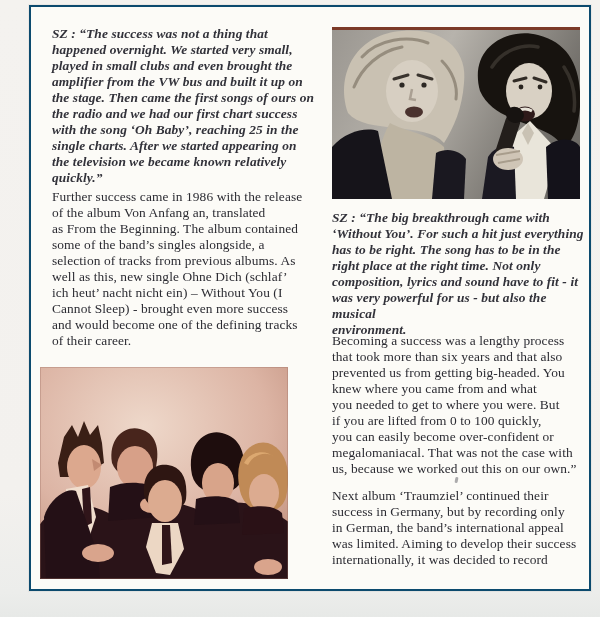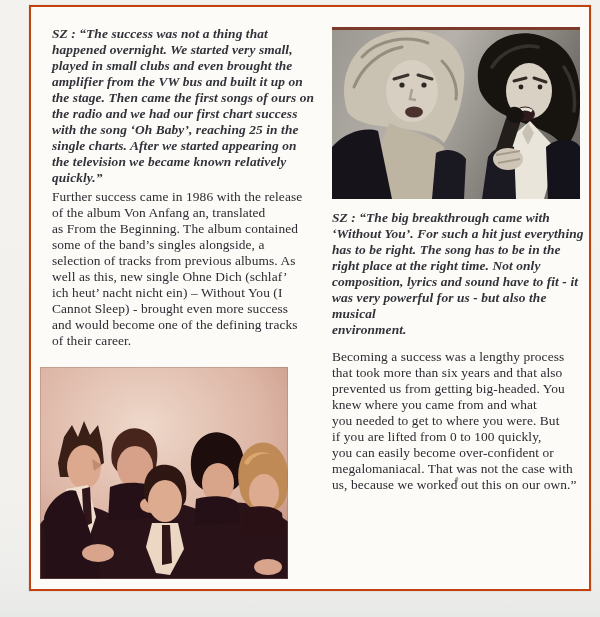--- a/index.html
+++ b/index.html
@@ -3,21 +3,21 @@
 <meta charset="utf-8">
 <style>
   html,body{margin:0;padding:0;}
   body{
     width:600px;height:617px;position:relative;overflow:hidden;
     background:linear-gradient(180deg,#f4f2ef 0%,#f3f1ee 80%,#ecedeb 96%,#e7e9e7 100%);
     font-family:"Liberation Serif","DejaVu Serif",serif;
   }
   .frame{
     position:absolute;left:29px;top:5px;width:558px;height:582px;
-    border:2px solid #c2410c;background:#fcfbf7;
+    border:2px solid #0c4a6e;background:#fcfbf7;
     box-shadow:0 0 0 1px rgba(0,0,0,0.04);
   }
   .txt{
     position:absolute;margin:0;color:#2b2b32;
     font-size:13.4px;line-height:16px;white-space:pre-line;
     letter-spacing:0.1px;
   }
   .quote{font-style:italic;font-weight:600;color:#32323a;}
   .col-l{left:21px;width:282px;}
   .col-r{left:301px;width:258px;}
@@ -150,25 +150,30 @@
   </figure>
 
   <p class="txt quote col-r" style="top:203px;font-family:Liberation Serif, serif;">SZ : “The big breakthrough came with
 ‘Without You’. For such a hit just everything
 has to be right. The song has to be in the
 right place at the right time. Not only
 composition, lyrics and sound have to fit - it
 was very powerful for us - but also the musical
 environment.</p>
 
-  <p class="txt col-r" style="top:342px;">Becoming a success was a lengthy process
+  <p class="txt col-r" style="top:326px;">Becoming a success was a lengthy process
 that took more than six years and that also
 prevented us from getting big-headed. You
 knew where you came from and what
 you needed to get to where you were. But
 if you are lifted from 0 to 100 quickly,
 you can easily become over-confident or
 megalomaniacal. That was not the case with
 us, because we worked out this on our own.”</p>
 
+  <p class="txt col-r" style="top:481px;">Next album ‘Traumziel’ continued their
+success in Germany, but by recording only
+in German, the band’s international appeal
+was limited. Aiming to develop their success
+internationally, it was decided to record</p>
 
   <span class="speck"></span>
 </div>
 
 </body></html>

